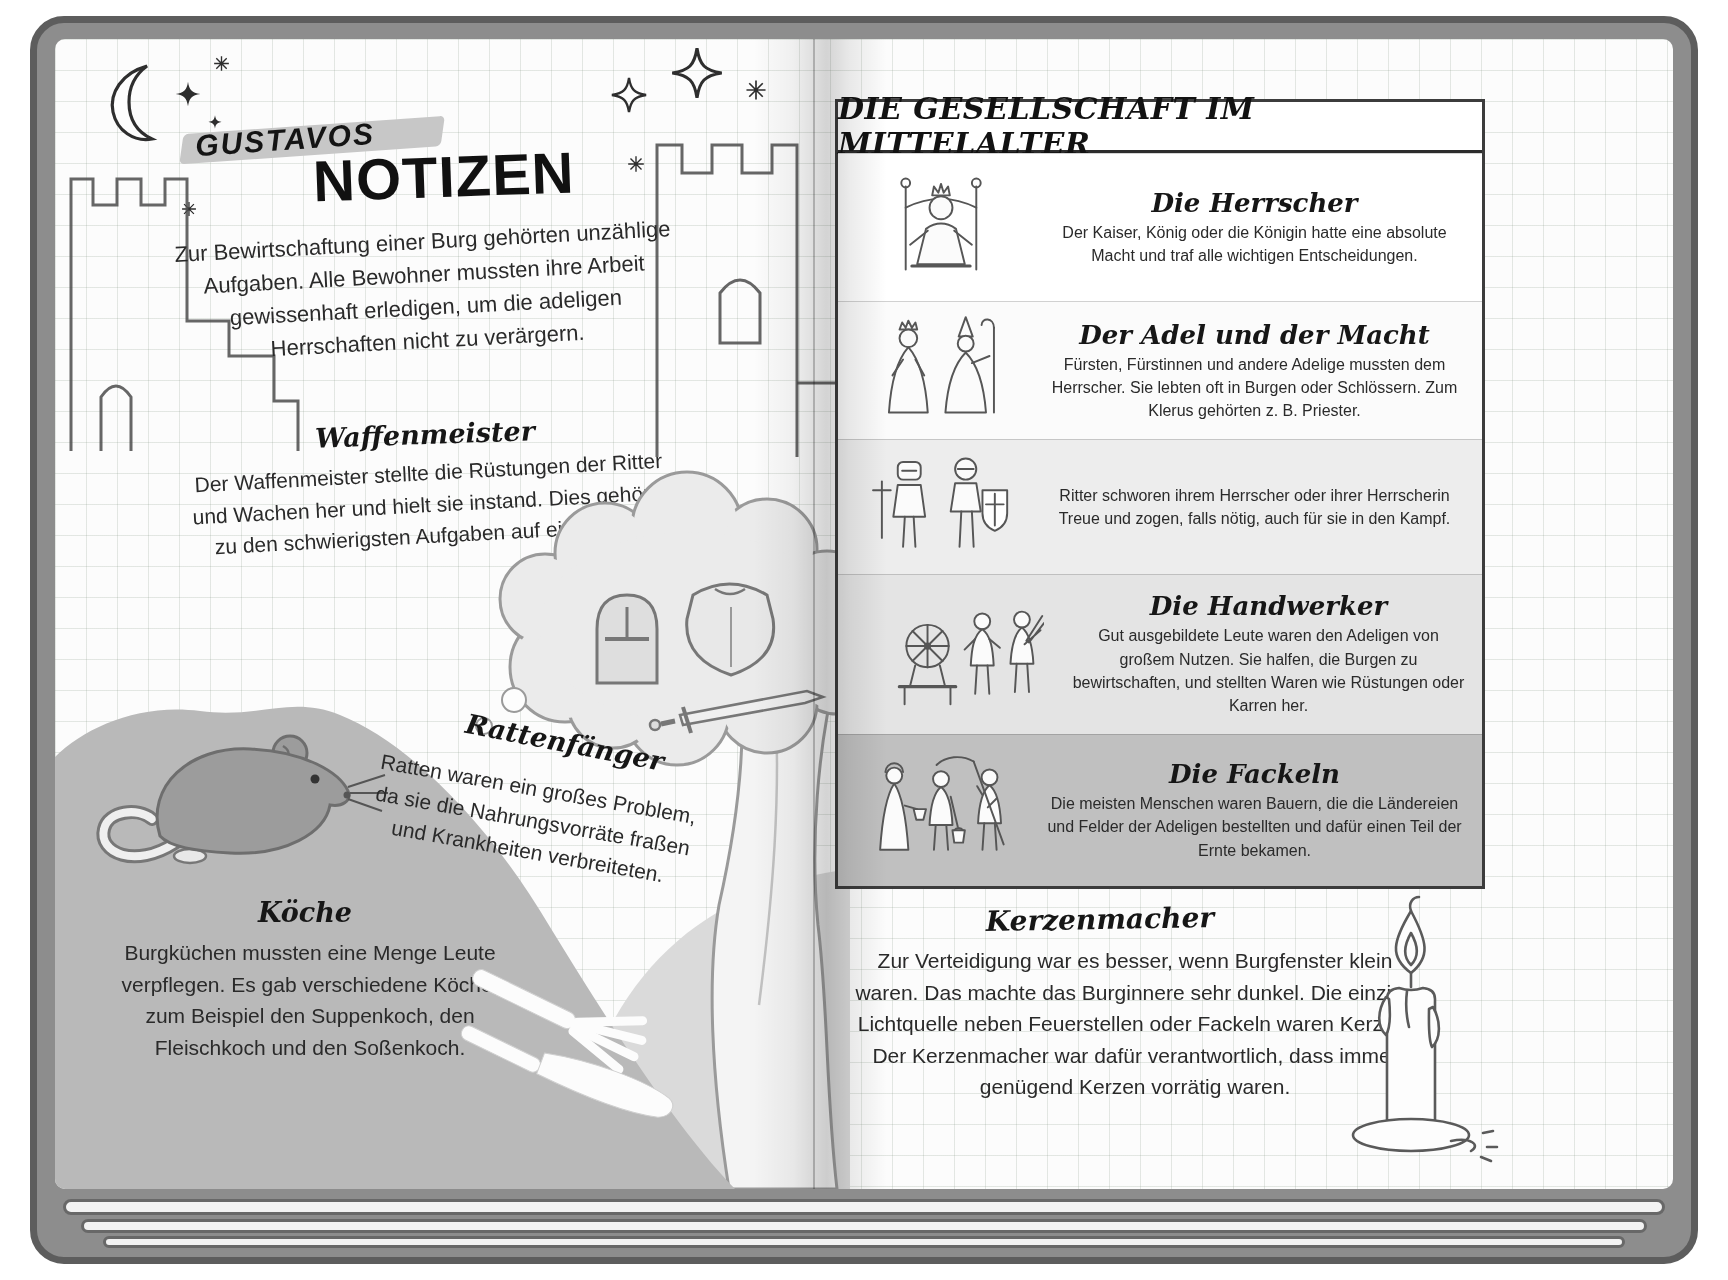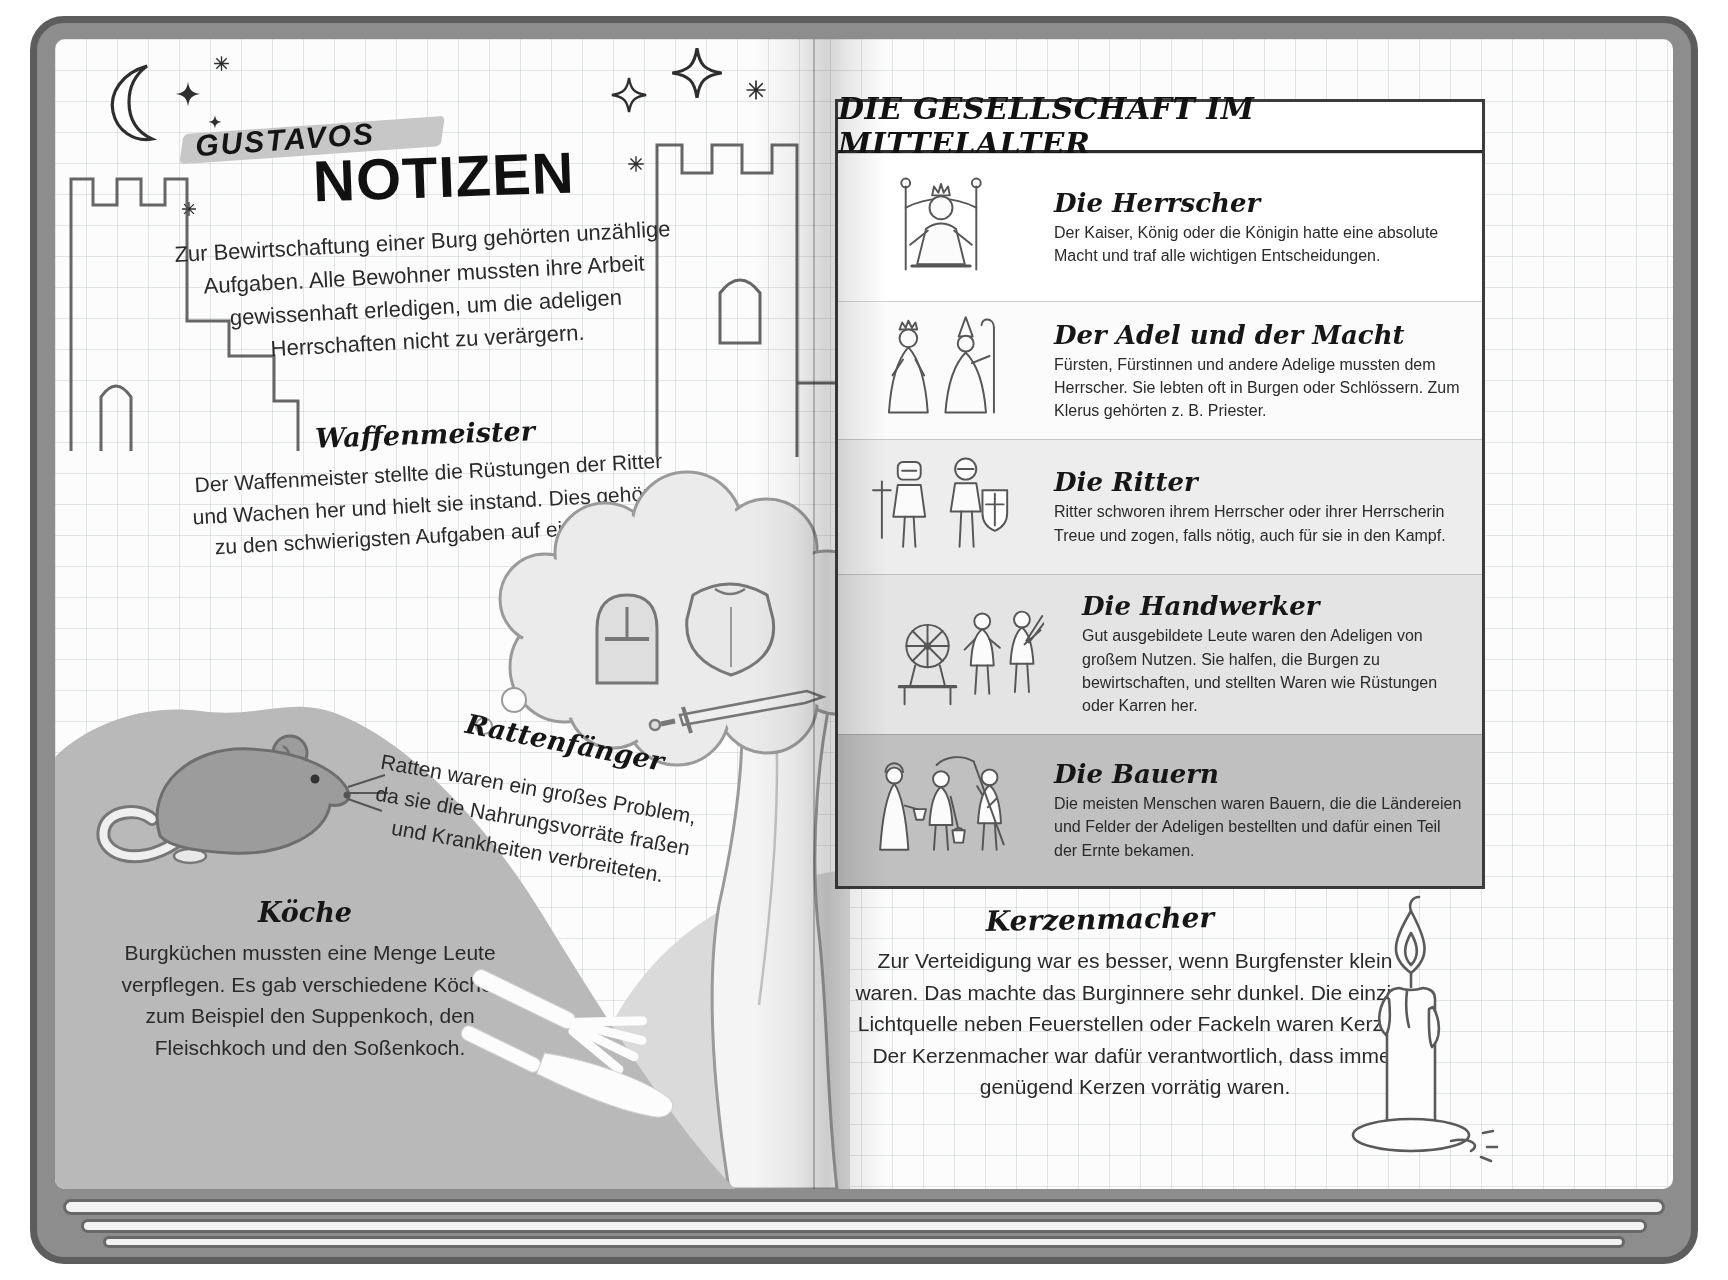--- a/index.html
+++ b/index.html
@@ -30,21 +30,21 @@
   .gustavos{position:relative;font-style:italic;font-weight:700;font-size:30px;letter-spacing:2px;color:#141414;}
 
   .table{position:absolute;left:780px;top:60px;width:650px;height:790px;border:3px solid #3c3c3c;
     box-sizing:border-box;background:#fff;display:flex;flex-direction:column;}
   .t-title{height:48px;display:flex;align-items:center;justify-content:center;
     border-bottom:3px solid #2c2c2c;font-family:"DejaVu Serif",serif;font-style:italic;
     font-weight:700;font-size:30px;color:#121212;letter-spacing:.5px;}
   .t-row{display:flex;align-items:center;border-top:1px solid rgba(60,60,60,.22);box-sizing:border-box;}
   .t-row:first-of-type{border-top:none;}
   .t-icon{width:205px;display:flex;justify-content:center;align-items:center;flex:none;}
-  .t-text{flex:1;padding:6px 16px 6px 0;text-align:left;margin-left:11px;}
+  .t-text{flex:1;padding:6px 16px 6px 0;text-align:center;}
   .t-text .head{font-size:26px;margin-bottom:3px;}
   .t-text .body-txt{font-size:16px;line-height:1.45;}
   .r1{background:#ffffff;} .r2{background:#fbfbfb;} .r3{background:#ededed;}
   .r4{background:#e4e4e4;} .r5{background:#c0c0c0;}
 
   .icon-svg{stroke:#565656;stroke-width:2.2;fill:none;stroke-linecap:round;stroke-linejoin:round;}
   .icon-fill{fill:#fbfbfb;}
 </style>
 </head>
 <body>
@@ -253,21 +253,20 @@
             <path d="M44 76 L42 110 M54 76 L56 110"></path>
             <circle cx="113" cy="22" r="12" class="icon-fill"></circle>
               <line x1="104" y1="22" x2="122" y2="22"></line>
             <path d="M101 38 L125 38 L130 70 L96 70 Z" class="icon-fill"></path>
             <path d="M108 70 L106 110 M120 70 L122 110"></path>
             <path d="M132 46 L160 46 L160 72 Q160 86 146 92 Q132 86 132 72 Z" fill="#fff"></path>
             <path d="M146 50 L146 86 M136 62 L156 62"></path>
           </svg>
         </div>
         <div class="t-text">
-          <div class="head">Die Ritter</div>
           <div class="body-txt">Ritter schworen ihrem Herrscher oder ihrer Herrscherin Treue und zogen, falls nötig, auch für sie in den Kampf.</div>
         </div>
       </div>
 
       <div class="t-row r4" style="height:162px;padding-left:28px;">
         <div class="t-icon">
           <svg width="150" height="122" viewBox="0 0 170 130" class="icon-svg">
             <circle cx="38" cy="56" r="24"></circle>
               <circle cx="38" cy="56" r="3"></circle>
             <path d="M38 32 V80 M14 56 H62 M21 39 L55 73 M55 39 L21 73"></path>
@@ -306,21 +305,21 @@
               <path d="M100 88 a6 6 0 0 1 10 0"></path>
             <circle cx="140" cy="28" r="9" class="icon-fill"></circle>
             <path d="M140 37 C131 44 128 60 127 80 L153 80 C152 60 149 44 140 37 Z" class="icon-fill"></path>
             <path d="M134 80 L132 110 M146 80 L148 110"></path>
             <line x1="122" y1="10" x2="156" y2="104"></line>
             <path d="M122 10 C108 2 90 4 80 14"></path>
             <path d="M132 48 L126 38 M148 52 L138 62"></path>
           </svg>
         </div>
         <div class="t-text">
-          <div class="head">Die Bauern</div>
+          <div class="head">Die Fackeln</div>
           <div class="body-txt">Die meisten Menschen waren Bauern, die die Ländereien und Felder der Adeligen bestellten und dafür einen Teil der Ernte bekamen.</div>
         </div>
       </div>
     </div>
 
     <div class="abs head txt-c" style="left:885px;top:864px;width:320px;font-size:28px;transform:rotate(-1deg);">Kerzenmacher</div>
     <div class="abs body-txt txt-c" style="left:790px;top:906px;width:580px;">Zur Verteidigung war es besser, wenn Burgfenster klein waren. Das machte das Burginnere sehr dunkel. Die einzige Lichtquelle neben Feuerstellen oder Fackeln waren Kerzen. Der Kerzenmacher war dafür verantwortlich, dass immer genügend Kerzen vorrätig waren.</div>
 
     <svg class="abs" style="left:1268px;top:856px;" width="178" height="288" viewBox="0 0 178 288">
       <g stroke="#5a5a5a" stroke-width="2.6" fill="#fdfdfd" stroke-linecap="round" stroke-linejoin="round">

